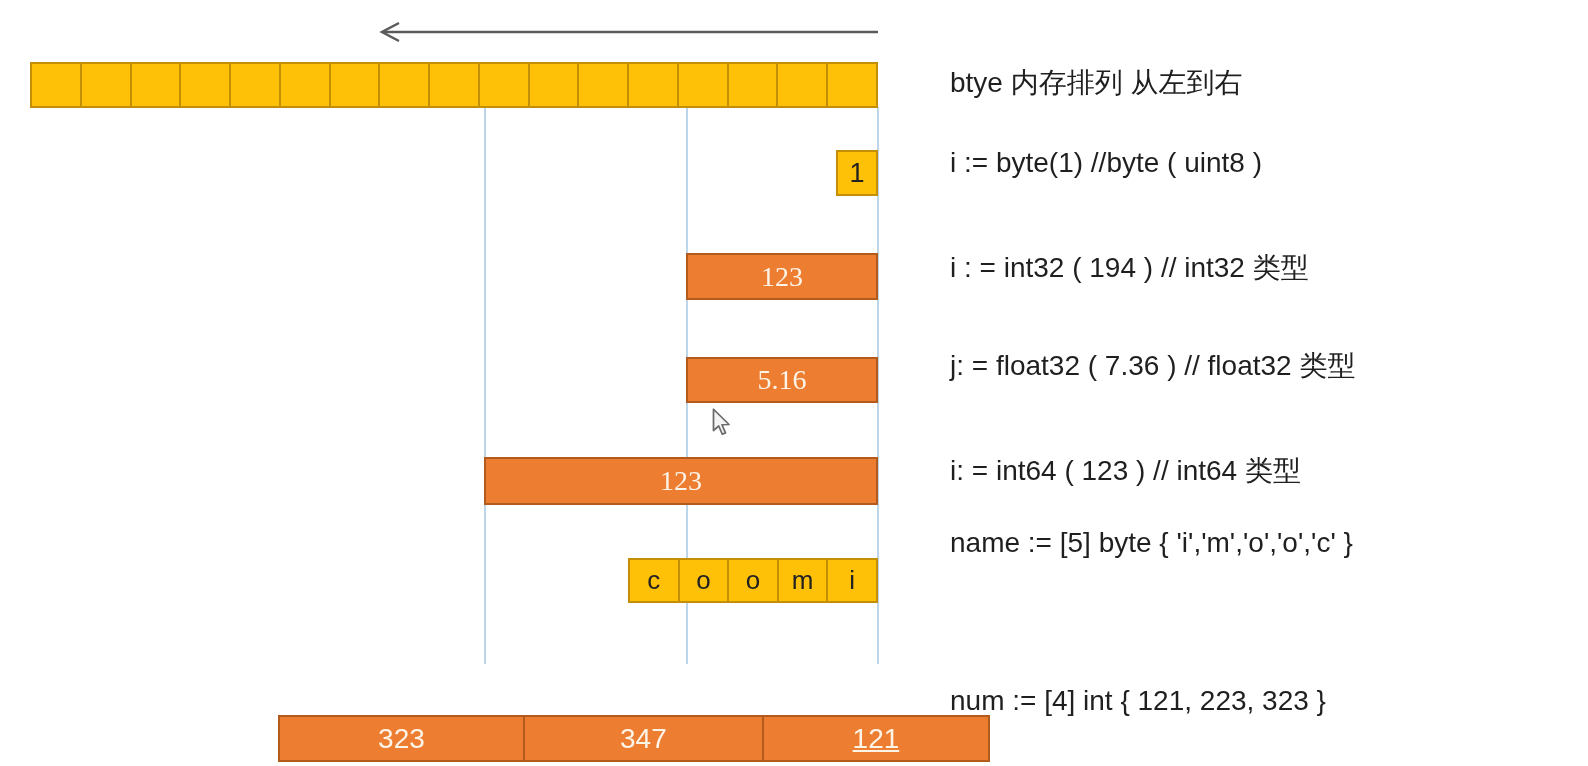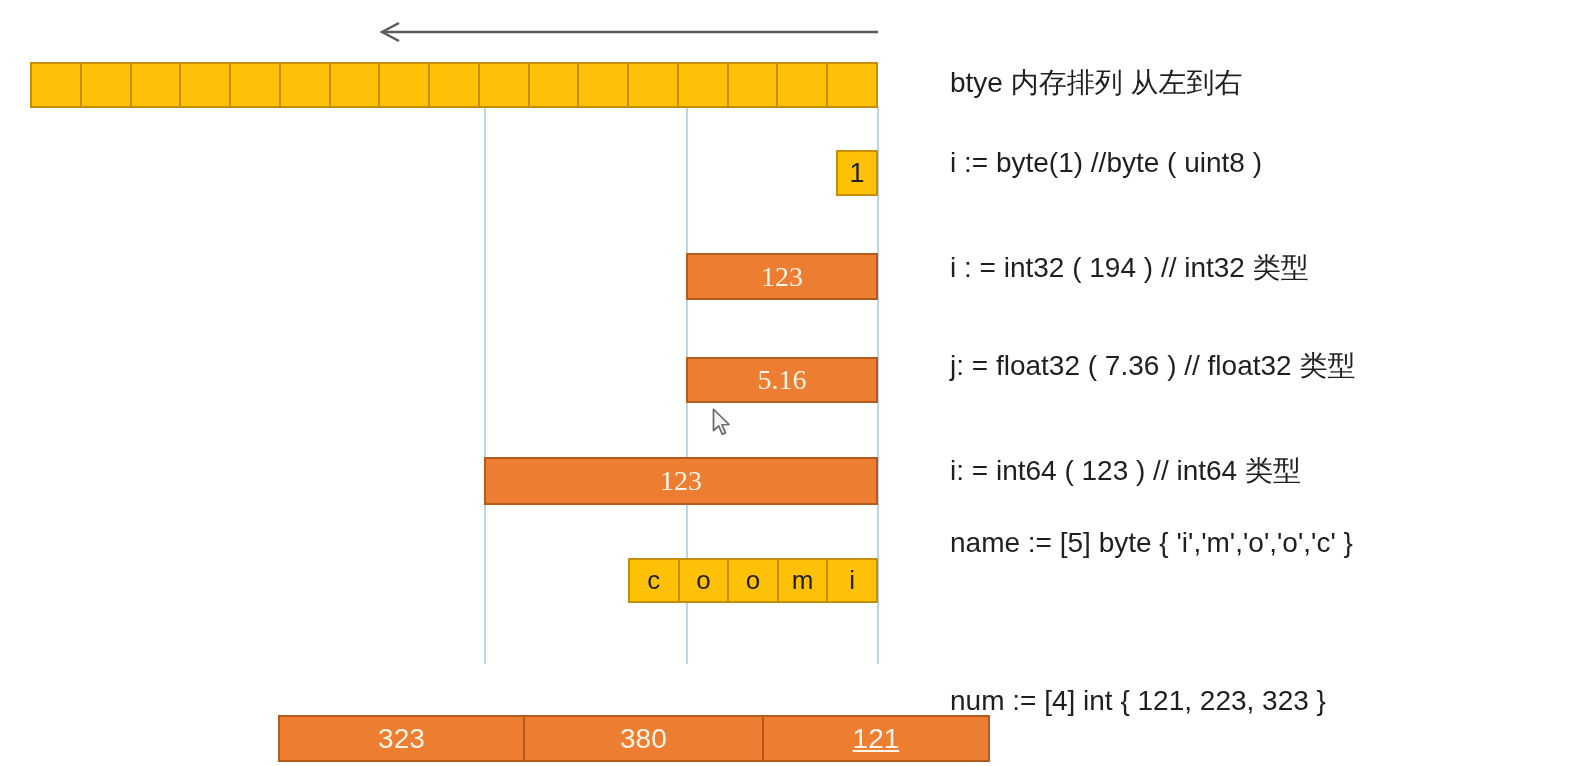--- a/index.html
+++ b/index.html
@@ -149,21 +149,21 @@
   <div class="name-row">
       <div class="name-cell">c</div>
       <div class="name-cell">o</div>
       <div class="name-cell">o</div>
       <div class="name-cell">m</div>
       <div class="name-cell">i</div>
     </div>
 
   <div class="num-bar">
       <div class="num-seg">323</div>
-      <div class="num-seg">380</div>
+      <div class="num-seg">347</div>
       <div class="num-seg">121</div>
     </div>
 
   <div id="annotations">
       <div class="ann-line">btye 内存排列 从左到右</div>
       <div class="ann-line">i := byte(1)  //byte ( uint8 )</div>
       <div class="ann-line">i : = int32 ( 194 )   // int32 类型</div>
       <div class="ann-line">j: = float32 ( 7.36 ) // float32 类型</div>
       <div class="ann-line">i: = int64 ( 123 )  // int64 类型</div>
       <div class="ann-line">name := [5] byte { 'i','m','o','o','c' }</div>

